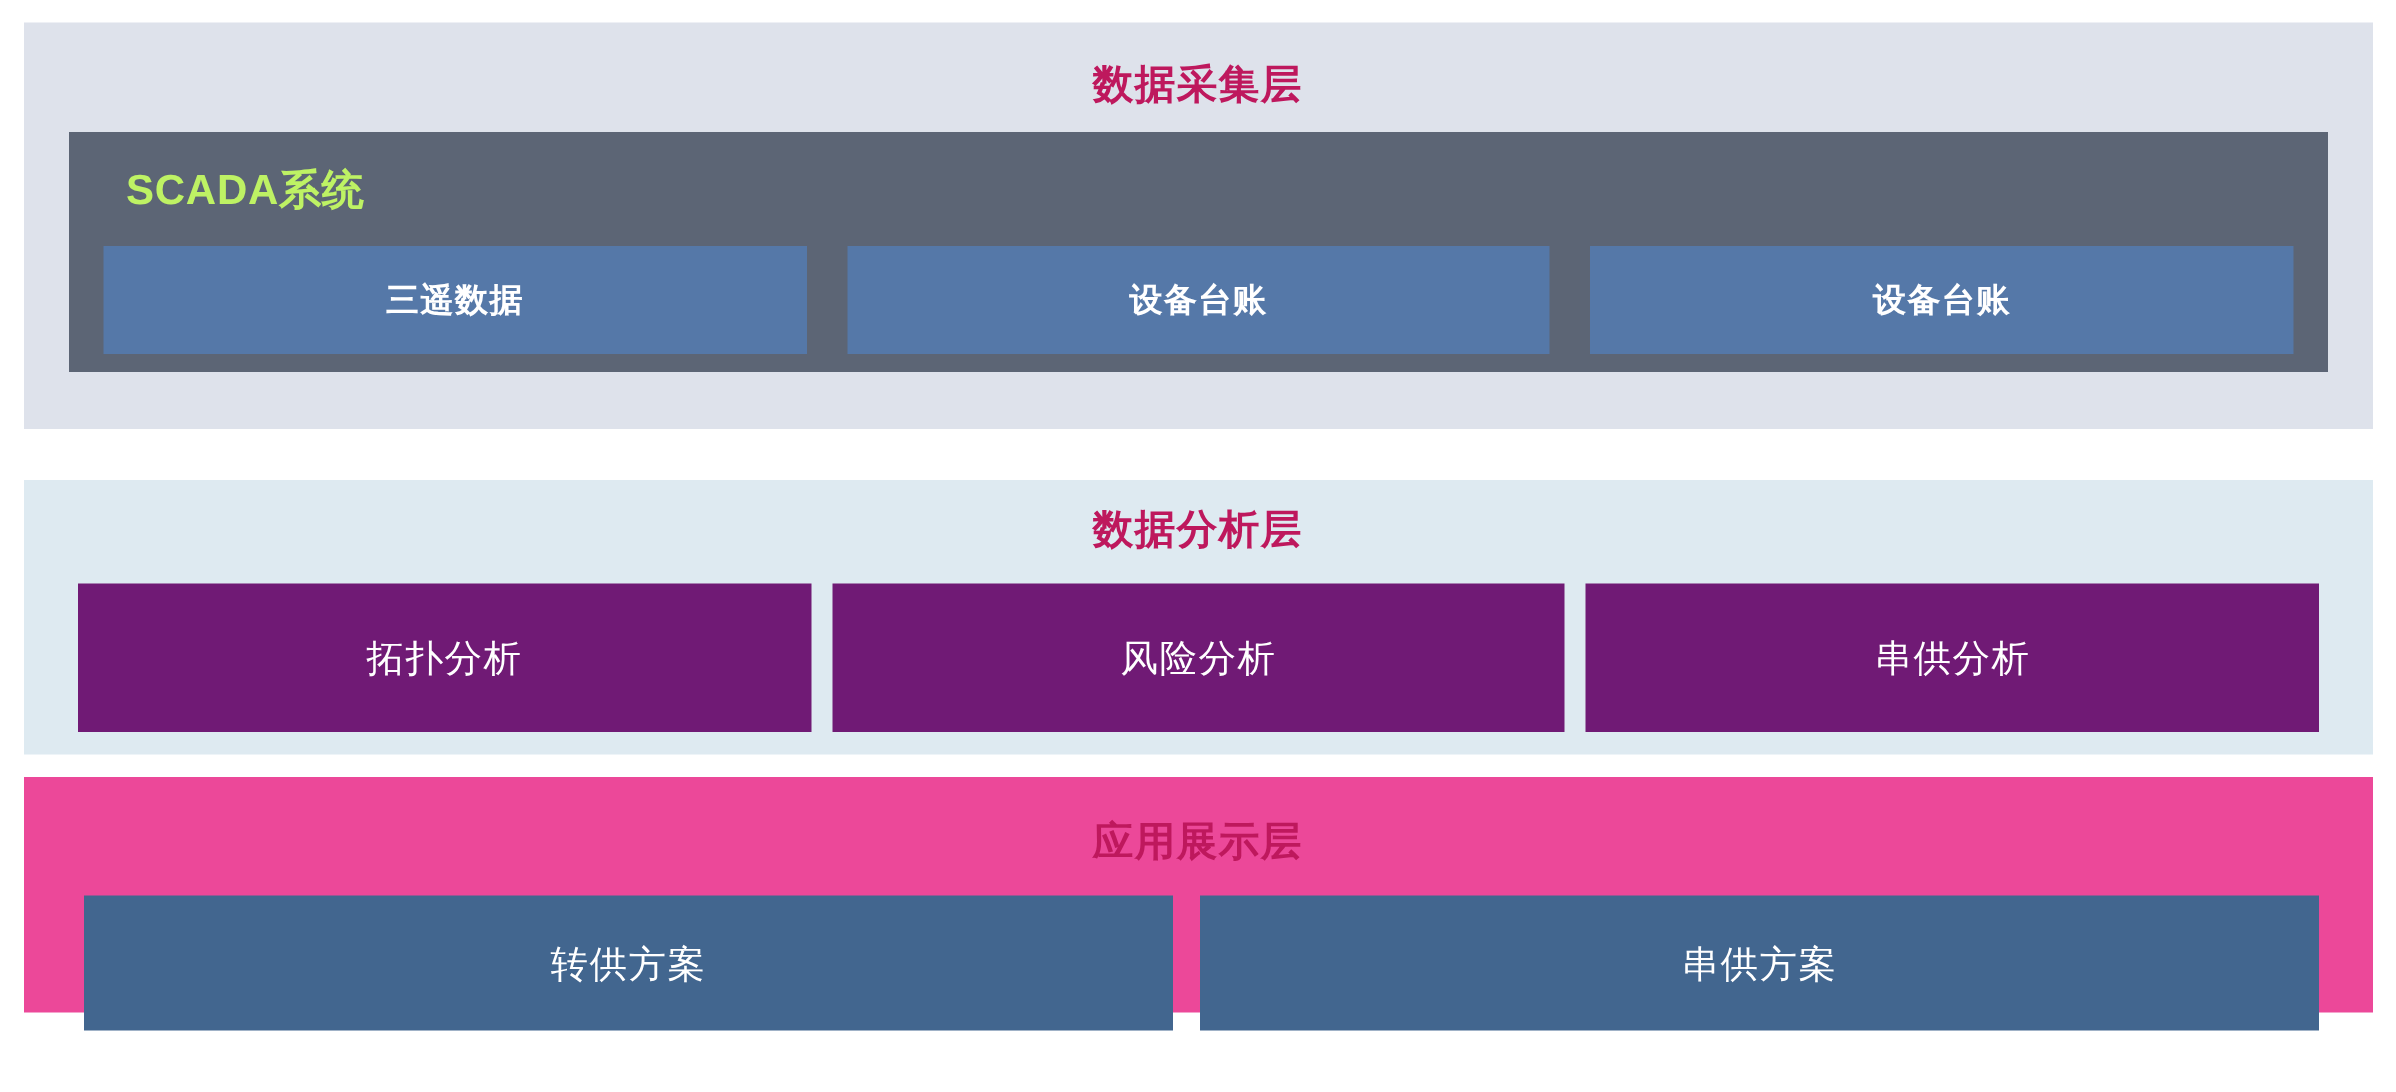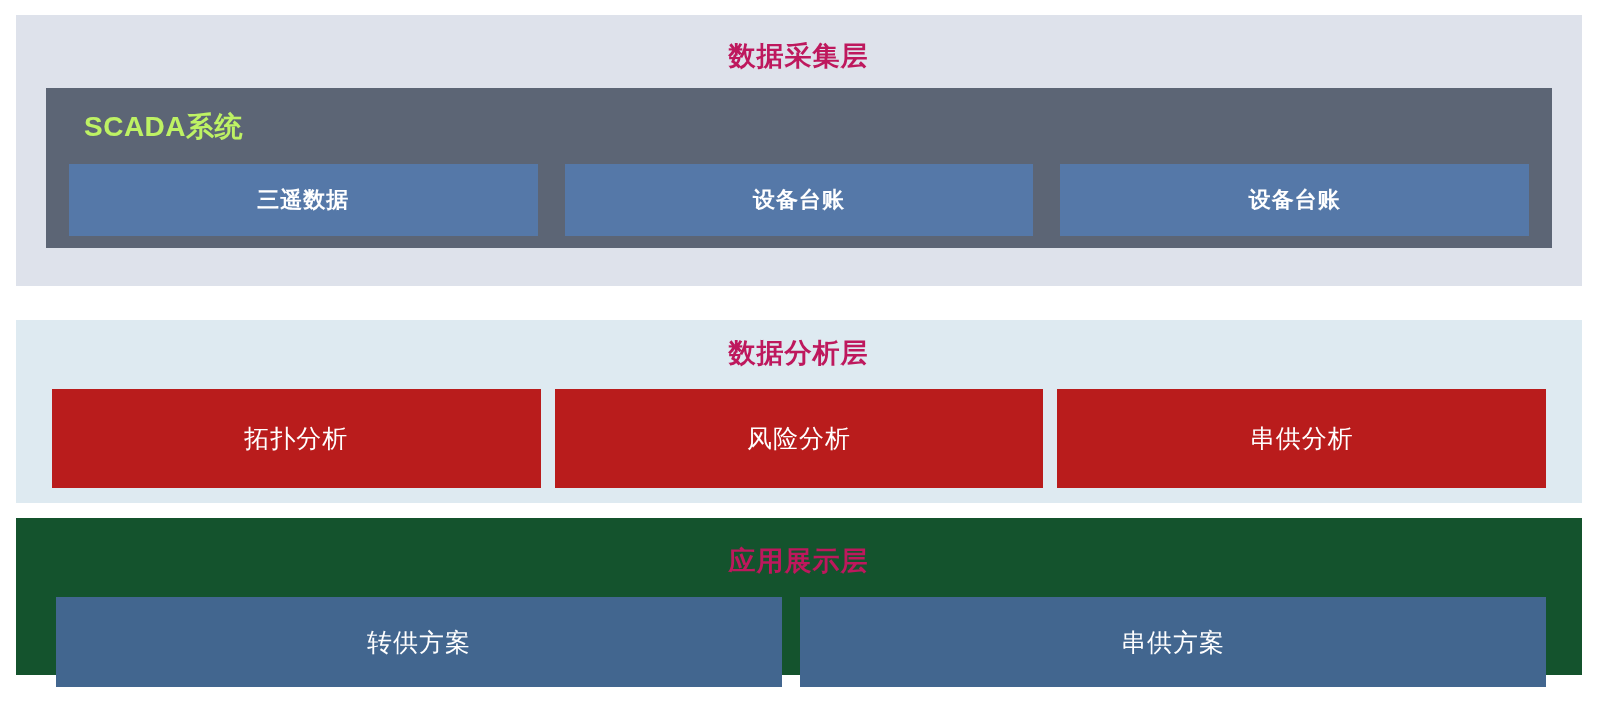--- a/index.html
+++ b/index.html
@@ -41,21 +41,21 @@
     width: 1566px;
     height: 183px;
     background: #deeaf1;
   }
 
   .layer-app {
     left: 16px;
     top: 518px;
     width: 1566px;
     height: 157px;
-    background: #14532d;
+    background: #ec4899;
   }
 
   .layer-title {
     position: absolute;
     left: 0;
     width: 100%;
     text-align: center;
     font-size: 27px;
     font-weight: bold;
     color: #be185d;
@@ -111,21 +111,21 @@
     left: 36px;
     top: 69px;
     right: 36px;
     display: flex;
     gap: 14px;
   }
 
   .analysis-item {
     flex: 1;
     height: 99px;
-    background: #b91c1c;
+    background: #701a75;
     display: flex;
     align-items: center;
     justify-content: center;
     color: #ffffff;
     font-size: 25px;
     font-weight: normal;
     letter-spacing: 1px;
   }
 
   

